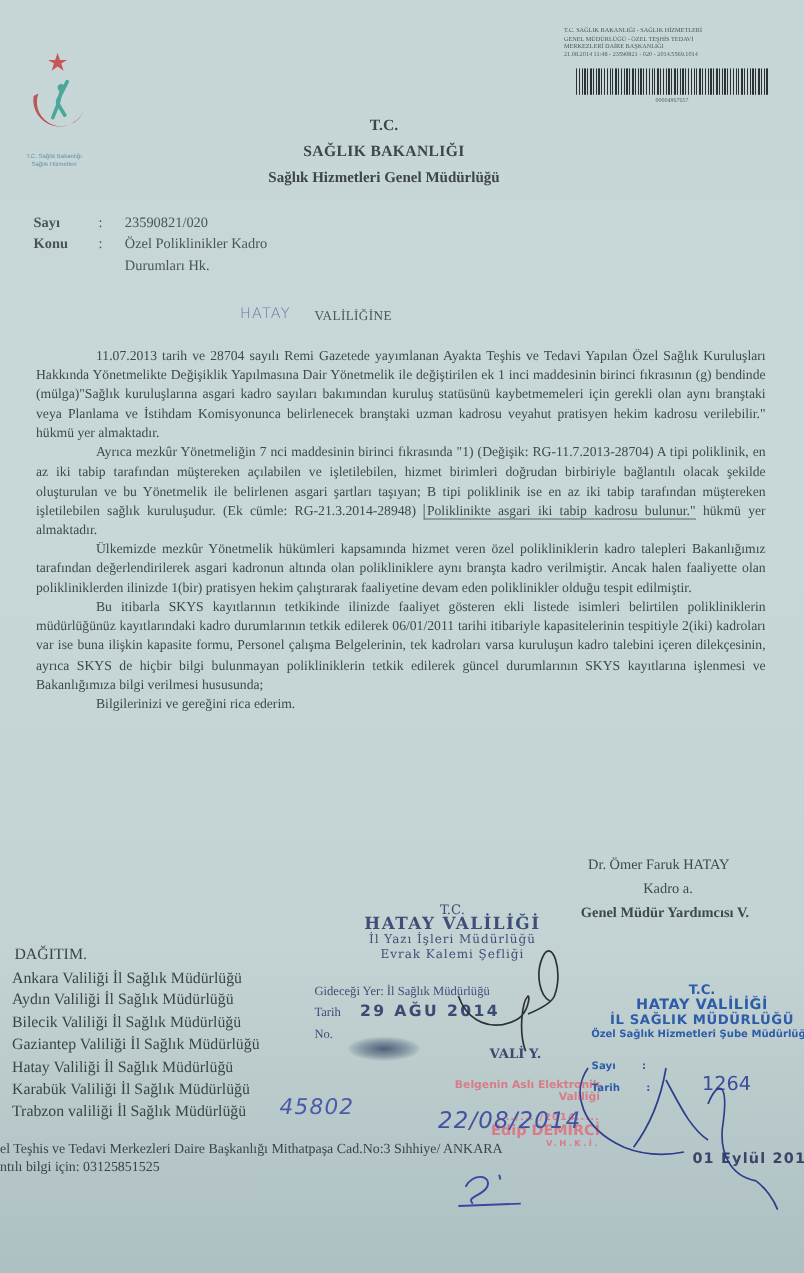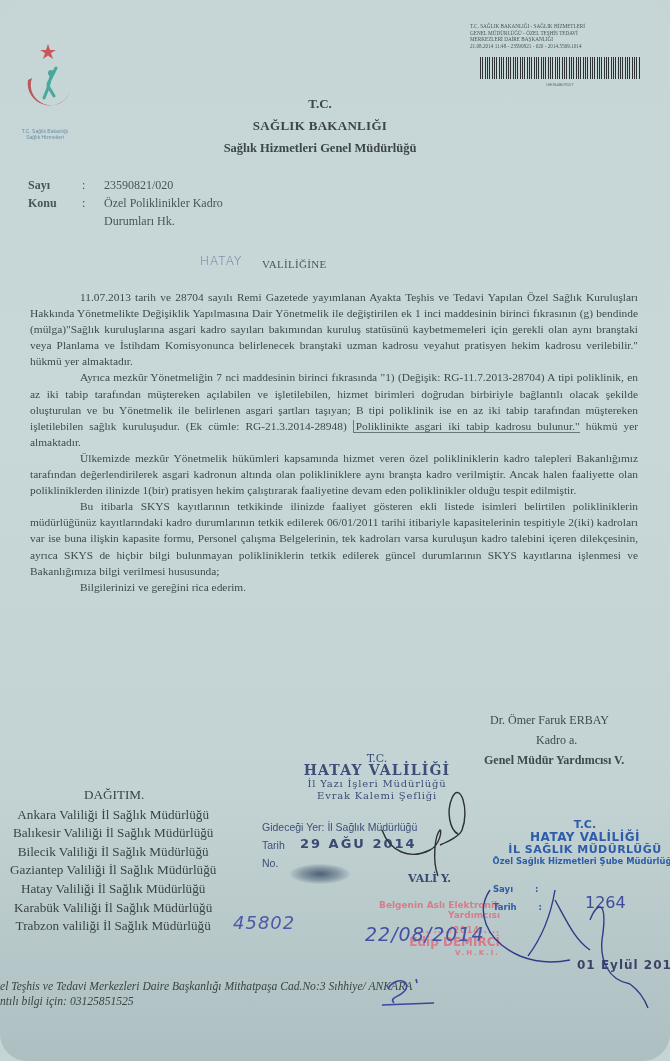--- a/index.html
+++ b/index.html
@@ -6,21 +6,20 @@
     body {
       width: 670px; height: 1061px; overflow: hidden;
       background: #c5d4d4;
       font-family: "Liberation Serif", "DejaVu Serif", serif;
       color: #3a4446;
       position: relative;
     }
     .paper {
       position: absolute; left: 0; top: 0; width: 670px; height: 1061px;
       background: linear-gradient(180deg, #c6d6d6 0%, #c8d8d8 40%, #c3d3d3 75%, #aebfc2 100%);
-      border-radius: 27px;
     }
     .abs { position: absolute; }
 
     
     .logo { left: 18px; top: 40px; width: 60px; height: 80px; }
     .logo-caption { left: 10px; top: 128px; width: 70px; font-family: "Liberation Sans", sans-serif; font-size: 5px; color: #6a8ea8; text-align: center; line-height: 6px; }
 
     
     .hdr { left: 150px; width: 340px; text-align: center; font-weight: bold; color: #3d4648; }
     .hdr-tc { top: 96px; font-size: 13px; }
@@ -50,34 +49,34 @@
     .body p { margin: 0; text-indent: 50px; }
     .underline-ref { border-bottom: 1px solid #6c7678; border-left: 1px solid #6c7678; padding-left: 2px; }
 
     
     .sig { left: 490px; top: 710px; font-size: 12px; line-height: 20px; color: #3f494b; }
     .sig-name { margin-left: 0; }
     .sig-bakan { margin-left: 46px; }
     .sig-title { margin-left: -6px; font-weight: bold; }
 
     
-    .dist { left: 10px; top: 786px; font-size: 13.2px; line-height: 18.6px; color: #3a4446; text-align: center; }
+    .dist { left: 10px; top: 786px; font-size: 13.2px; line-height: 18.6px; color: #3a4446; }
     .dist-title { margin-left: 2px; margin-bottom: 1px; }
     .dist-item:nth-child(n) { white-space: nowrap; }
 
     
-    .footer { left: 0; top: 979px; font-size: 11.6px; line-height: 15px; color: #3a4446; white-space: nowrap; font-style: italic; }
+    .footer { left: 0; top: 950px; font-size: 11.6px; line-height: 15px; color: #3a4446; white-space: nowrap; }
 
     
     .stamp-blue { color: #3e4e78; font-family: "DejaVu Serif", serif; }
     .stamp1 { left: 262px; top: 752px; width: 230px; text-align: center; }
     .stamp1 .s-tc { font-size: 11px; }
     .stamp1 .s-title { font-size: 14px; font-weight: bold; letter-spacing: 1.2px; margin-top: -3px; }
     .stamp1 .s-line { font-size: 10px; line-height: 12px; letter-spacing: 0.8px; }
-    .stamp1-fields { left: 262px; top: 818px; font-family: Liberation Sans, sans-serif; color: #3e4e78; font-size: 10.5px; line-height: 18px; }
+    .stamp1-fields { left: 262px; top: 818px; font-family: Liberation Serif, serif; color: #3e4e78; font-size: 10.5px; line-height: 18px; }
     .stamp1-date { left: 300px; top: 836px; font-family: "DejaVu Sans", sans-serif; color: #3a4a72; font-size: 13px; font-weight: bold; letter-spacing: 2px; }
     .stamp1-vali { left: 408px; top: 872px; font-family: "DejaVu Serif", serif; color: #3a4a72; font-size: 11px; font-weight: bold; }
     .ink-blot { left: 290px; top: 864px; width: 60px; height: 20px; border-radius: 50%;
       background: radial-gradient(ellipse at center, rgba(40,60,90,0.75) 0%, rgba(40,60,90,0.35) 45%, rgba(40,60,90,0) 75%); }
 
     .stamp-red { left: 340px; top: 900px; width: 160px; text-align: right; font-family: "DejaVu Sans", sans-serif; color: #d77c88; font-weight: bold; }
     .stamp-red .r1 { font-size: 9px; }
     .stamp-red .r2 { font-size: 9px; }
     .stamp-red .r3 { font-size: 8px; letter-spacing: 1px; margin-top: 6px; }
     .stamp-red .r4 { font-size: 12px; }
@@ -151,29 +150,29 @@
 
   <div class="abs body">
     <p>11.07.2013 tarih ve 28704 sayılı Remi Gazetede yayımlanan Ayakta Teşhis ve Tedavi Yapılan Özel Sağlık Kuruluşları Hakkında Yönetmelikte Değişiklik Yapılmasına Dair Yönetmelik ile değiştirilen ek 1 inci maddesinin birinci fıkrasının (g) bendinde (mülga)"Sağlık kuruluşlarına asgari kadro sayıları bakımından kuruluş statüsünü kaybetmemeleri için gerekli olan aynı branştaki veya Planlama ve İstihdam Komisyonunca belirlenecek branştaki uzman kadrosu veyahut pratisyen hekim kadrosu verilebilir." hükmü yer almaktadır.</p>
     <p><span>Ayrıca mezkûr Yönetmeliğin 7 nci maddesinin birinci fıkrasında "1) (Değişik: RG-11.7.2013-28704) A tipi poliklinik, en az iki tabip tarafından müştereken açılabilen ve işletilebilen, hizmet birimleri doğrudan birbiriyle bağlantılı olacak şekilde oluşturulan ve bu Yönetmelik ile belirlenen asgari şartları taşıyan; B tipi poliklinik ise en az iki tabip tarafından müştereken işletilebilen sağlık kuruluşudur. (Ek cümle: RG-21.3.2014-28948) </span><span class="underline-ref">Poliklinikte asgari iki tabip kadrosu bulunur."</span><span> hükmü yer almaktadır.</span></p>
     <p>Ülkemizde mezkûr Yönetmelik hükümleri kapsamında hizmet veren özel polikliniklerin kadro talepleri Bakanlığımız tarafından değerlendirilerek asgari kadronun altında olan polikliniklere aynı branşta kadro verilmiştir. Ancak halen faaliyette olan polikliniklerden ilinizde 1(bir) pratisyen hekim çalıştırarak faaliyetine devam eden poliklinikler olduğu tespit edilmiştir.</p>
     <p>Bu itibarla SKYS kayıtlarının tetkikinde ilinizde faaliyet gösteren ekli listede isimleri belirtilen polikliniklerin müdürlüğünüz kayıtlarındaki kadro durumlarının tetkik edilerek 06/01/2011 tarihi itibariyle kapasitelerinin tespitiyle 2(iki) kadroları var ise buna ilişkin kapasite formu, Personel çalışma Belgelerinin, tek kadroları varsa kuruluşun kadro talebini içeren dilekçesinin, ayrıca SKYS de hiçbir bilgi bulunmayan polikliniklerin tetkik edilerek güncel durumlarının SKYS kayıtlarına işlenmesi ve Bakanlığımıza bilgi verilmesi hususunda;</p>
     <p>Bilgilerinizi ve gereğini rica ederim.</p>
   </div>
 
   <div class="abs sig">
-    <div class="sig-name">Dr. Ömer Faruk ERBAY</div>
+    <div class="sig-name">Dr. Ömer Faruk HATAY</div>
     <div class="sig-bakan">Kadro a.</div>
     <div class="sig-title">Genel Müdür Yardımcısı V.</div>
   </div>
 
   <div class="abs dist">
     <div class="dist-title">DAĞITIM.</div>
     <div class="dist-item">Ankara  Valiliği İl Sağlık  Müdürlüğü</div>
-    <div class="dist-item">Balıkesir Valiliği İl Sağlık Müdürlüğü</div>
+    <div class="dist-item">Aydın Valiliği İl Sağlık Müdürlüğü</div>
     <div class="dist-item">Bilecik Valiliği İl Sağlık Müdürlüğü</div>
     <div class="dist-item">Gaziantep Valiliği İl Sağlık Müdürlüğü</div>
     <div class="dist-item">Hatay Valiliği İl Sağlık Müdürlüğü</div>
     <div class="dist-item">Karabük Valiliği İl Sağlık Müdürlüğü</div>
     <div class="dist-item">Trabzon valiliği İl Sağlık Müdürlüğü</div>
   </div>
 
   <div class="abs footer">
     <div>el Teşhis ve Tedavi Merkezleri  Daire Başkanlığı Mithatpaşa Cad.No:3 Sıhhiye/ ANKARA</div>
     <div>ntılı bilgi için: 03125851525</div>
@@ -194,21 +193,21 @@
   <div class="abs ink-blot"></div>
   <div class="abs stamp1-vali">VALİ Y.</div>
   <div class="abs hw-number">45802</div>
 
   <svg class="scribble" style="left:380px; top:790px;" width="100" height="110">
     <path d="M2,40 C10,62 30,70 50,60 C60,55 62,40 60,40 C55,45 52,70 58,86 M60,55 C72,50 80,45 82,40 C90,20 80,-10 72,8 C66,22 70,40 78,44" stroke="#2c3038" stroke-width="1.4" fill="none"></path>
   </svg>
 
   <div class="abs stamp-red">
     <div class="r1">Belgenin Aslı Elektronik</div>
-    <div class="r2">Yardımcısı</div>
+    <div class="r2">Valiliği</div>
     <div class="r3">..../..../2014.....</div>
     <div class="r4">Edip DEMİRCİ</div>
     <div class="r5">V.H.K.İ.</div>
   </div>
   <div class="abs hw-date">22/08/2014</div>
   <svg class="scribble" style="left:380px; top:975px;" width="60" height="40">
     <path d="M8,14 C14,2 30,4 26,14 C22,22 8,22 14,28 M2,30 L54,28 M36,4 L37,8" stroke="#3a46a0" stroke-width="1.6" fill="none"></path>
   </svg>
 
   <div class="abs stamp2">

